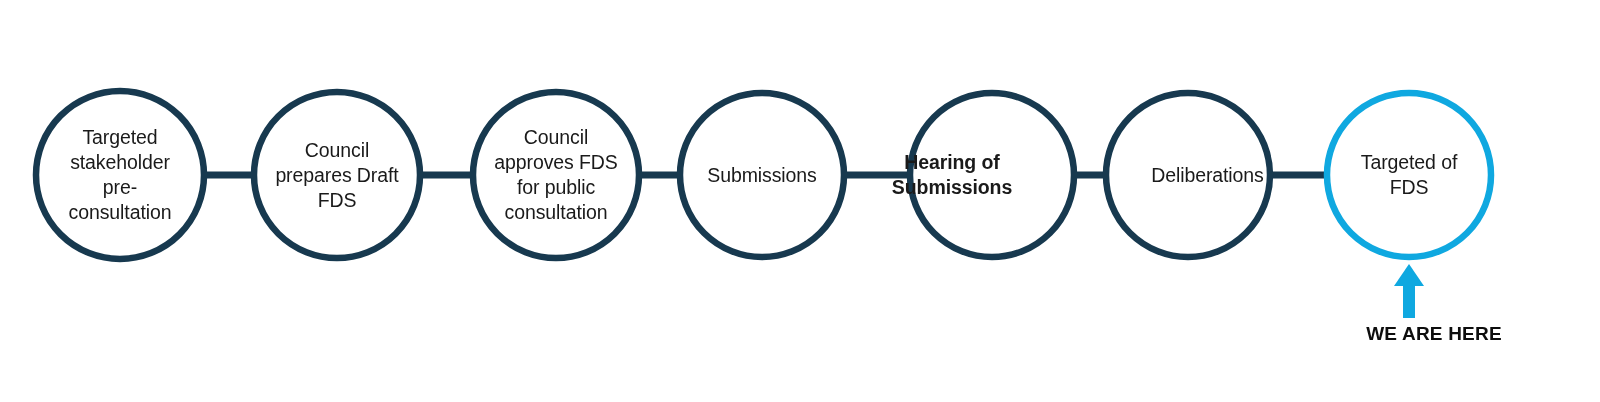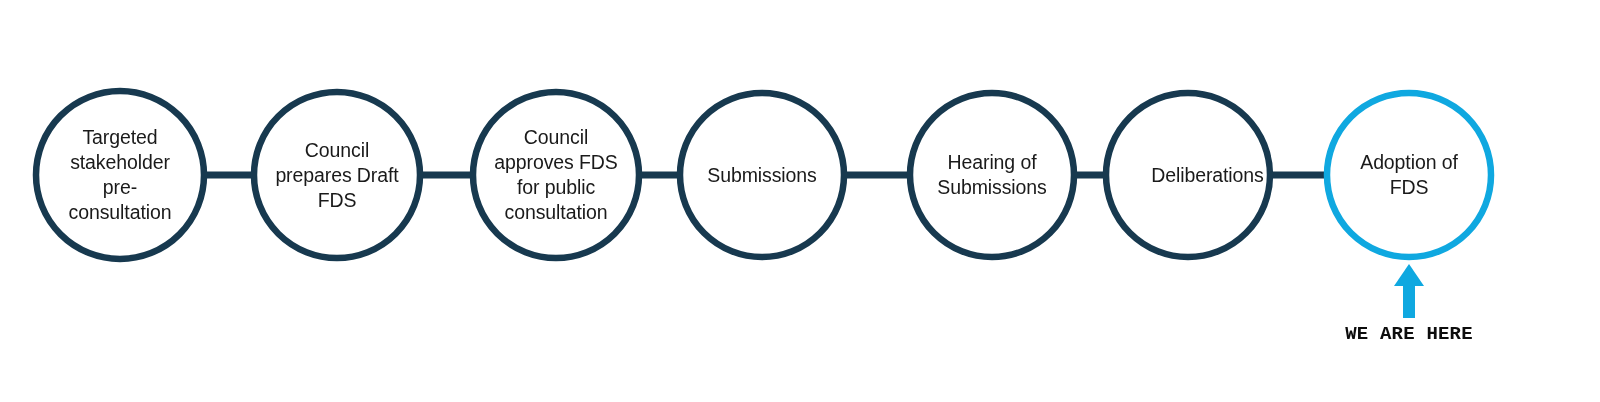--- a/index.html
+++ b/index.html
@@ -33,27 +33,28 @@
     font-family: "Liberation Sans", "DejaVu Sans", sans-serif;
     font-size: 19.5px;
     line-height: 25px;
     letter-spacing: -0.1px;
     transform: translate(-50%, -50%);
     pointer-events: none;
     white-space: pre-line;
   }
   .here-label {
     position: absolute;
-    font-family: Liberation Mono, monospace;
+    font-family: Liberation Sans, sans-serif;
     font-weight: bold;
     font-size: 19px;
     letter-spacing: 0.2px;
     color: #0d0d0d;
     white-space: nowrap;
     transform: translate(-50%, 0);
+    margin-left: 25px;
   }
 </style>
 </head>
 <body>
 
 <div id="canvas">
 
   <svg id="flow-svg" viewBox="0 0 1600 402" xmlns="http://www.w3.org/2000/svg">
 
     <g>
@@ -86,21 +87,21 @@
 pre-
 consultation</div>
   <div class="node-label" style="left:337px; top:175px; width:168px;">Council
 prepares Draft
 FDS</div>
   <div class="node-label" style="left:556px; top:175px; width:168px;">Council
 approves FDS
 for public
 consultation</div>
   <div class="node-label" style="left:762px; top:175px; width:160px;">Submissions</div>
-  <div class="node-label" style="left:992px; top:175px; width:160px;">Hearing of
+  <div class="node-label" style="left:952px; top:175px; width:160px;font-weight:bold;">Hearing of
 Submissions</div>
   <div class="node-label" style="left:1188px; top:175px; width:158px;padding-left:39px;">Deliberations</div>
-  <div class="node-label" style="left:1409px; top:175px; width:158px;">Adoption of
+  <div class="node-label" style="left:1409px; top:175px; width:158px;">Targeted of
 FDS</div>
 
   <div class="here-label" style="left:1409px; top:323px;">WE ARE HERE</div>
 
 </div>
 
 </body></html>

